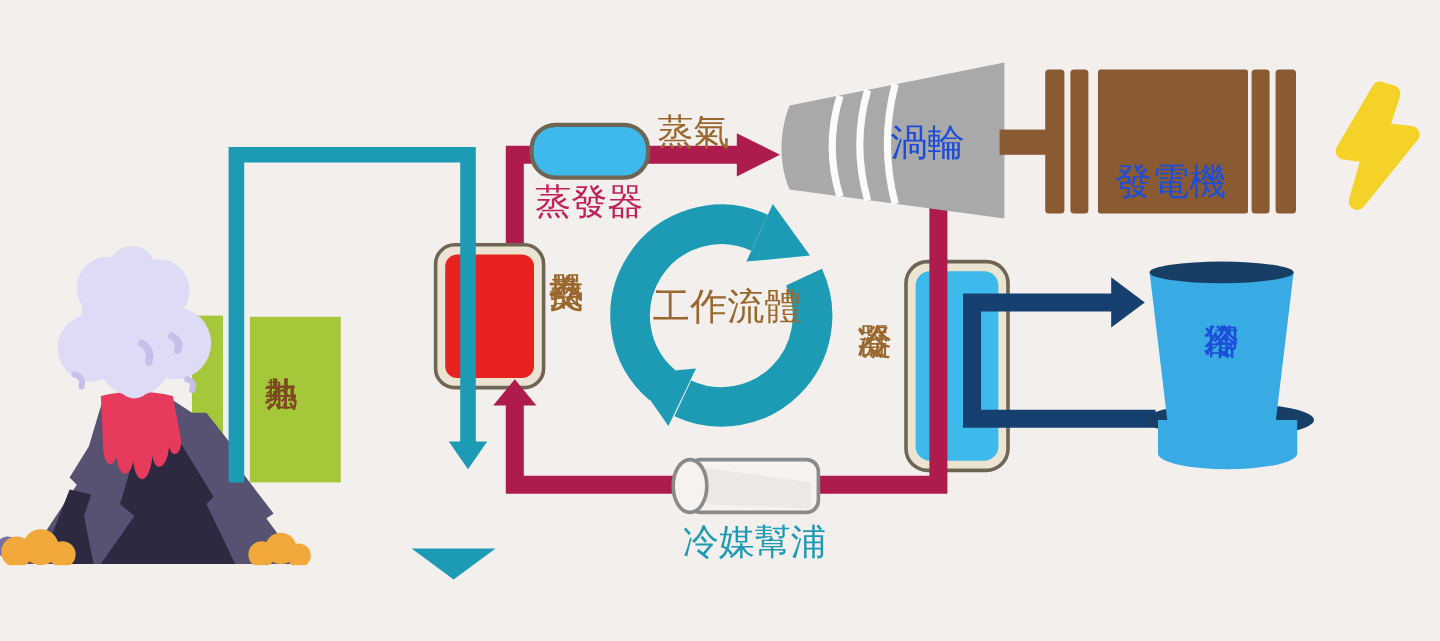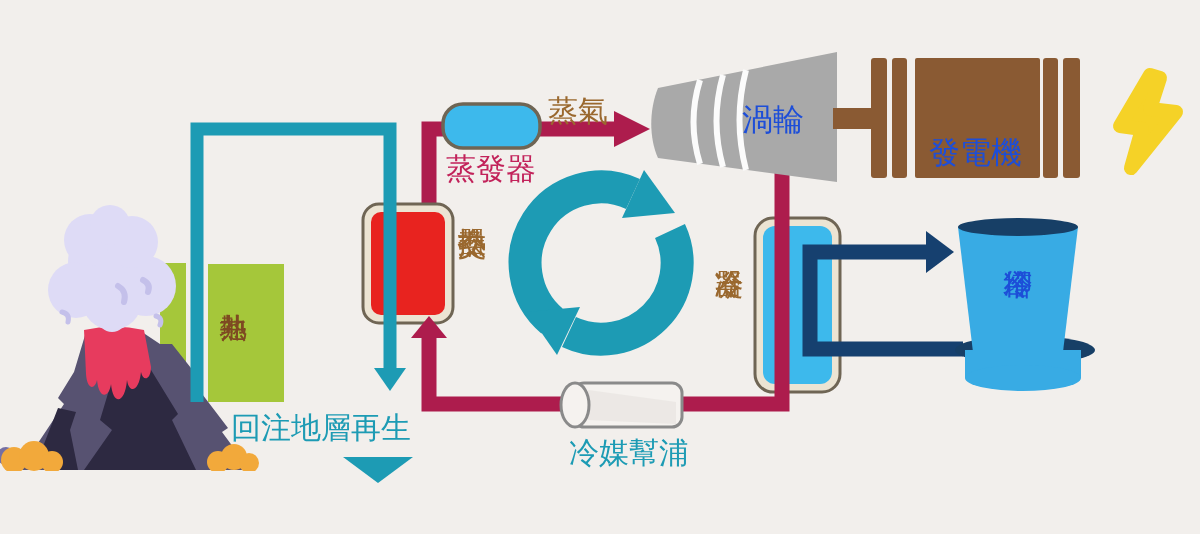--- a/index.html
+++ b/index.html
@@ -154,28 +154,28 @@
       <polygon points="588,390 676,402 676,424 588,420" fill="#e4e0dc" opacity="0.55"></polygon>
       <ellipse cx="575" cy="405" rx="14" ry="22" style="fill:var(--pump-body);stroke:var(--pump-border)" stroke-width="3"></ellipse>
     </g>
 
     <polygon points="343,457 413,457 378,483" style="fill:var(--teal-pipe)"></polygon>
   </svg>
 
 
   <div class="lbl vert c-dkbrown" style="left:219px;top:292px;font-size:27px;">地熱井</div>
 
-  <div class="lbl c-teal" style="left:231px;top:411px;font-size:30px;">回注地層再生</div>
 
   <div class="lbl c-brown" style="left:548px;top:94px;font-size:30px;">蒸氣</div>
 
   <div class="lbl c-pink" style="left:446px;top:152px;font-size:30px;">蒸發器</div>
 
   <div class="lbl vert c-brown" style="left:457px;top:205px;font-size:29px;">熱交換器</div>
 
+  <div class="lbl c-brown" style="left:544px;top:239px;font-size:31px;">工作流體</div>
 
   <div class="lbl c-white" style="left:742px;top:102px;font-size:31px;">渦輪</div>
 
   <div class="lbl c-white" style="left:929px;top:103px;font-size:31px;margin-top:32px;">發電機</div>
 
   <div class="lbl vert c-brown" style="left:714px;top:247px;font-size:29px;">冷凝器</div>
 
   <div class="lbl vert c-white" style="left:1003px;top:247px;font-size:29px;">冷卻塔</div>
 
   <div class="lbl c-teal" style="left:569px;top:436px;font-size:30px;">冷媒幫浦</div>

